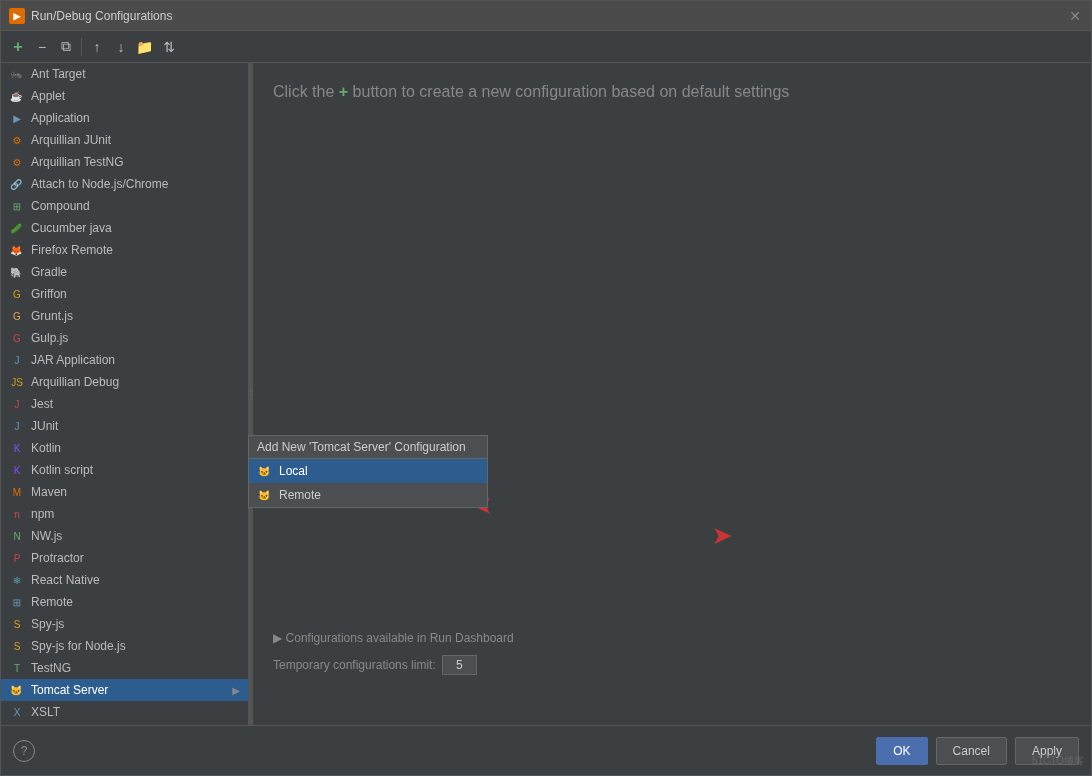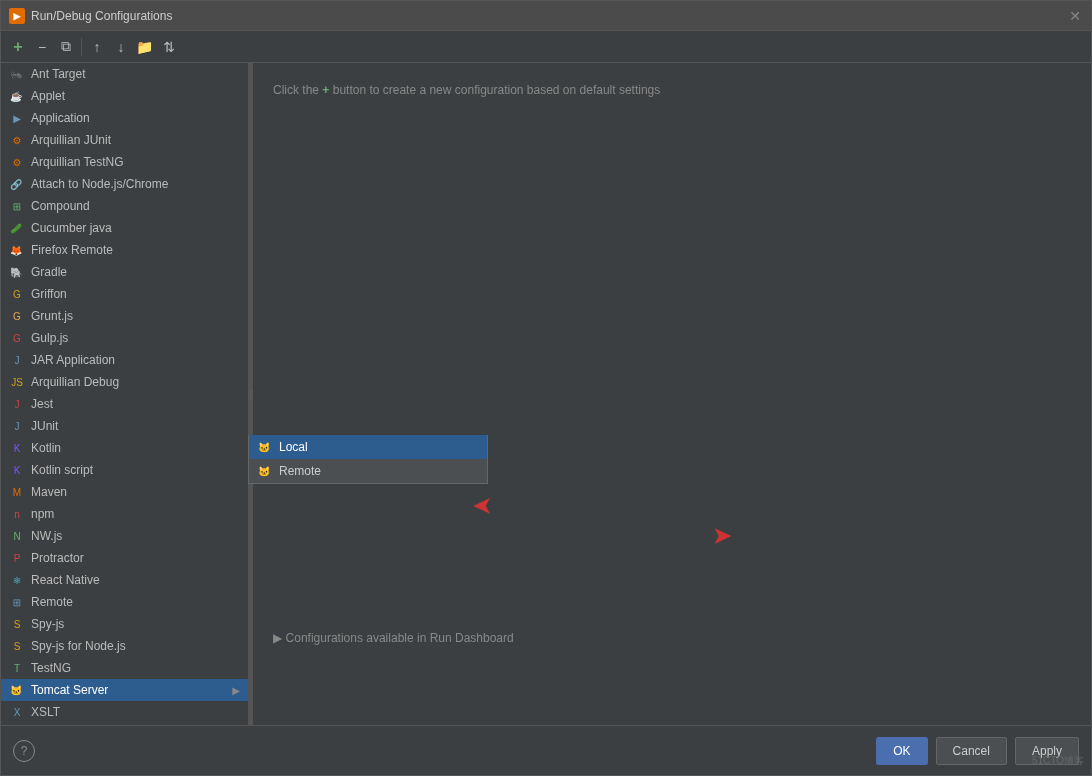--- a/index.html
+++ b/index.html
@@ -178,21 +178,21 @@
     }
 
     .right-panel {
       flex: 1;
       background: #3c3f41;
       padding: 20px;
       position: relative;
     }
 
     .right-panel-hint {
-      font-size: 12px;
+      font-size: 16px;
       color: #888;
     }
 
     .plus-green {
       color: #6aab73;
       font-weight: bold;
     }
 
     .configs-available {
       position: absolute;
@@ -508,23 +508,28 @@
         <span>Click the </span><span class="plus-green">+</span><span> button to create a new configuration based on default settings</span>
       </div>
 
       <div style="position:absolute; left:220px; top:430px; color:#cc3333; font-size:22px; font-weight:bold; transform:rotate(180deg);">➤</div>
       <div style="position:absolute; left:460px; top:460px; color:#cc3333; font-size:22px; font-weight:bold;">➤</div>
 
       <div class="configs-available">
         <span>▶ Configurations available in Run Dashboard</span>
       </div>
 
+      <div class="temp-config-limit">
+        <span>Temporary configurations limit:</span>
+        <input class="temp-input" type="text" value="5" style="">
+      </div>
     </div>
 
     <div class="submenu-container">
+      <div class="submenu-header">Add New 'Tomcat Server' Configuration</div>
       <div class="submenu-items">
         <div class="submenu-item highlighted">
           <span class="item-icon" style="color:#e8a44f; margin-right:6px;">🐱</span>
           <span>Local</span>
         </div>
         <div class="submenu-item">
           <span class="item-icon" style="color:#e8a44f; margin-right:6px;">🐱</span>
           <span>Remote</span>
         </div>
       </div>

